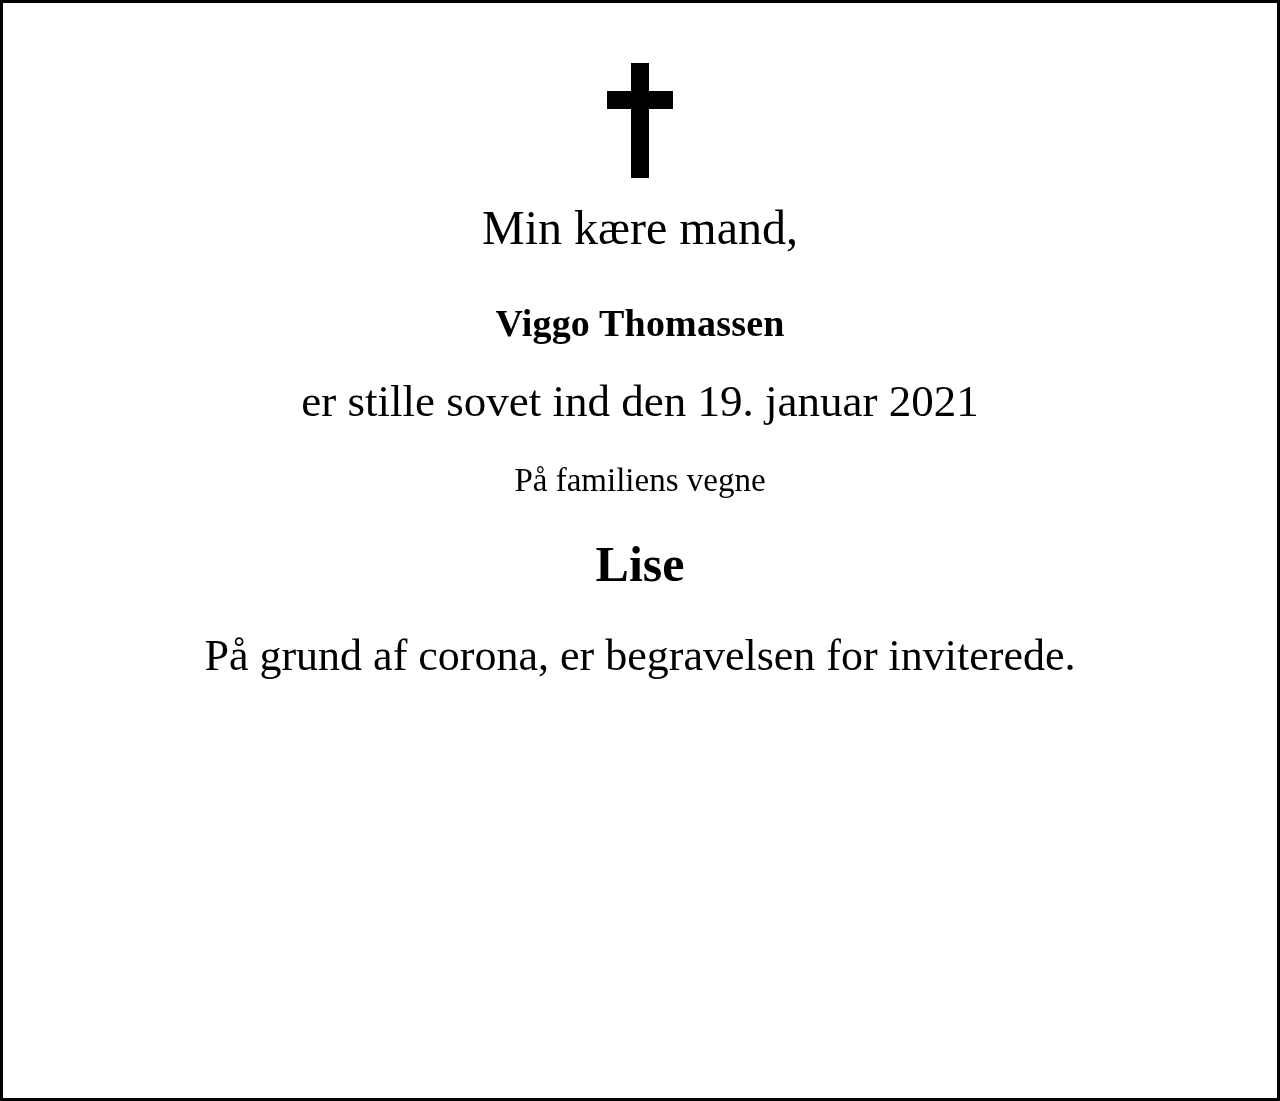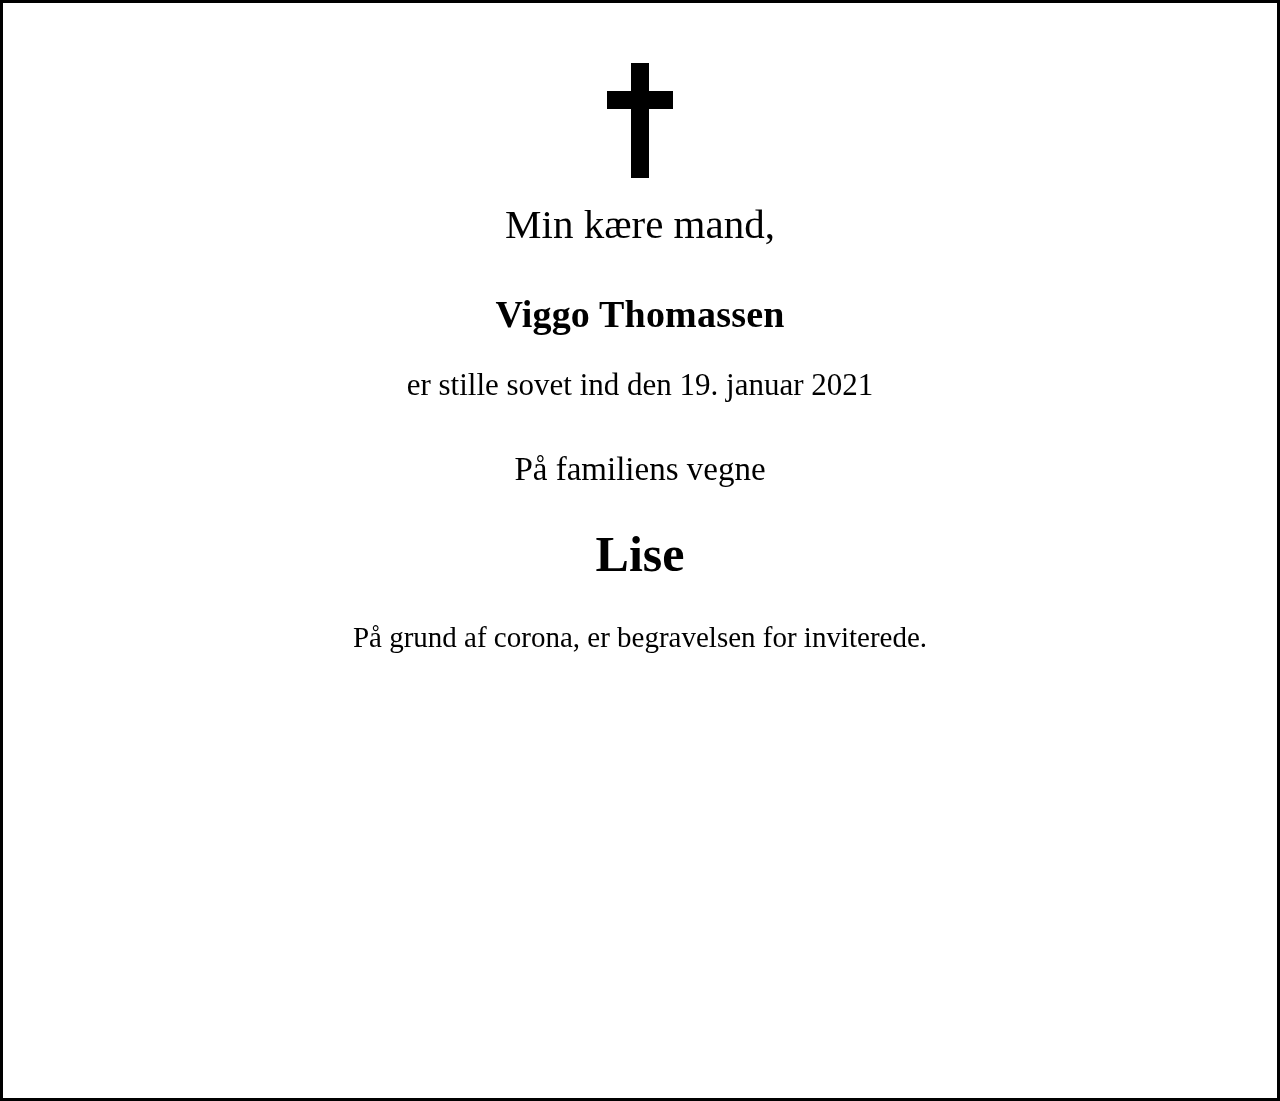--- a/index.html
+++ b/index.html
@@ -52,54 +52,54 @@
     width: 66px;
     height: 18px;
     background: #000000;
   }
   .line {
     text-align: center;
     line-height: 1.18;
     white-space: nowrap;
   }
   .intro {
-    font-size: 41px;
+    font-size: 48px;
   }
   .intro .l1 { margin-bottom: 4px; }
   .name {
     font-size: 38px;
     font-weight: bold;
     letter-spacing: 0.2px;
     margin-top: 40px;
     margin-bottom: 30px;
   }
   .born {
     font-size: 41px;
     margin-bottom: 30px;
   }
   .died {
-    font-size: 31px;
-    margin-bottom: 46px;
+    font-size: 45px;
+    margin-bottom: 32px;
   }
   .behalf {
     font-size: 33px;
     margin-bottom: 36px;
   }
   .signature {
     font-size: 50px;
     font-weight: bold;
     margin-bottom: 36px;
   }
   .service {
     font-size: 41px;
     line-height: 1.26;
     margin-bottom: 26px;
   }
   .corona {
-    font-size: 29px;
+    font-size: 44px;
   }
 </style>
 </head>
 <body>
 
 <div class="notice">
 
   <div class="cross-wrap">
     <div class="cross">
       <div class="v-bar"></div>

